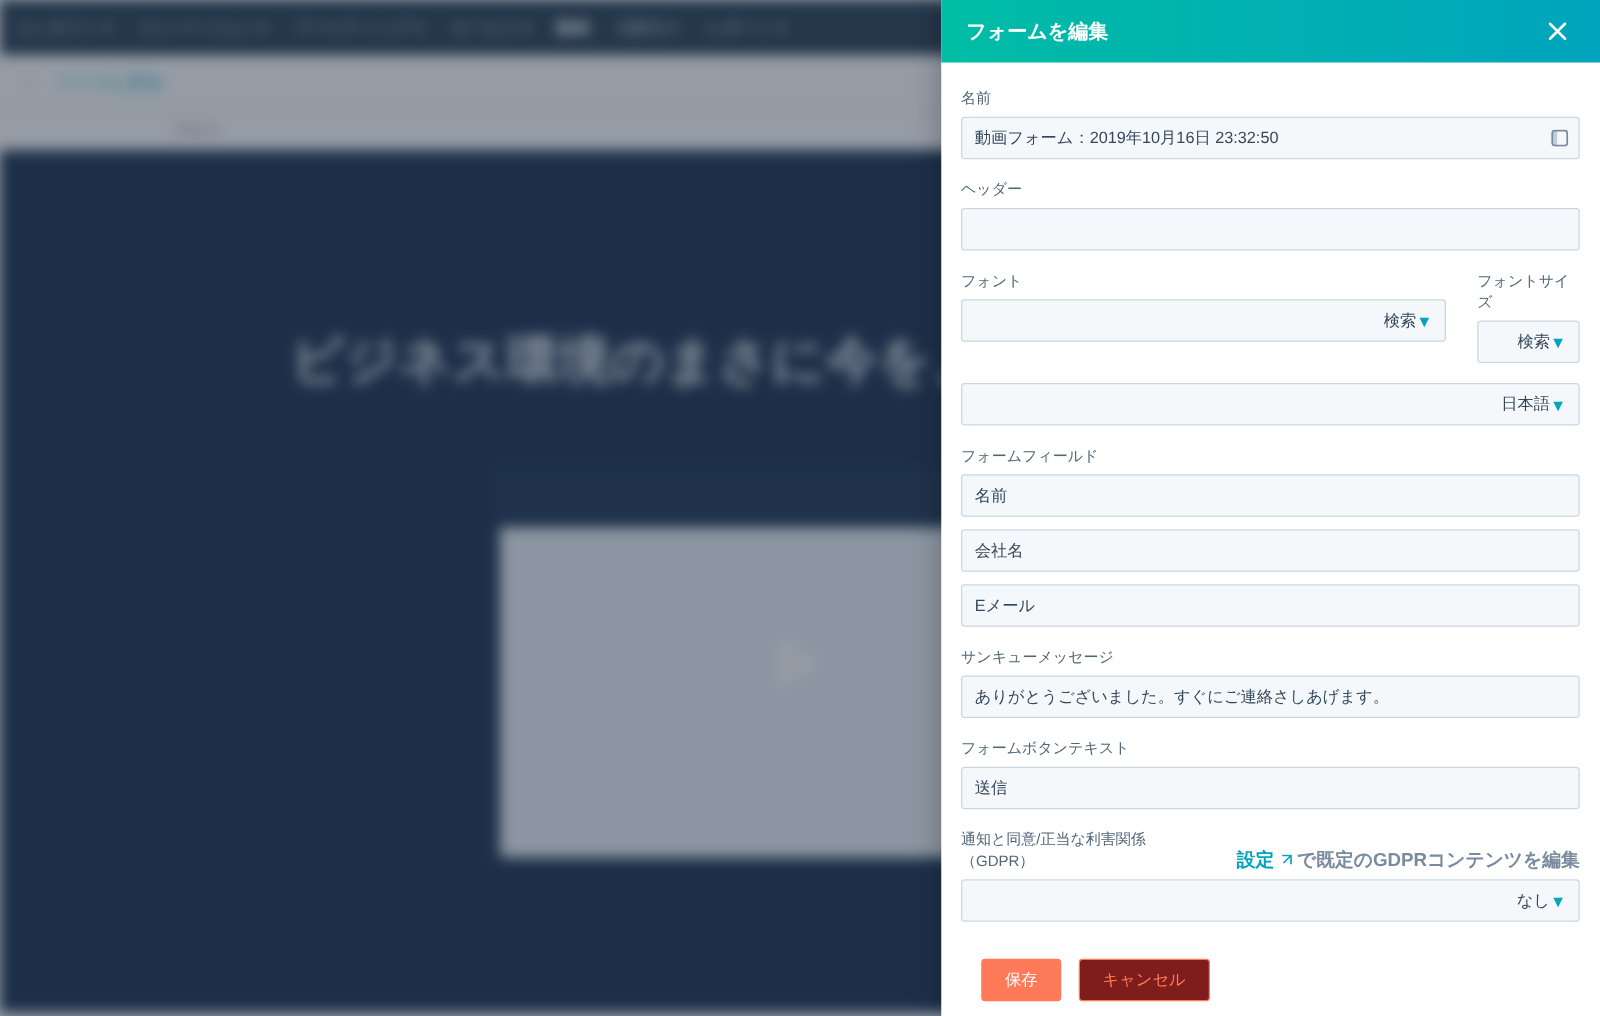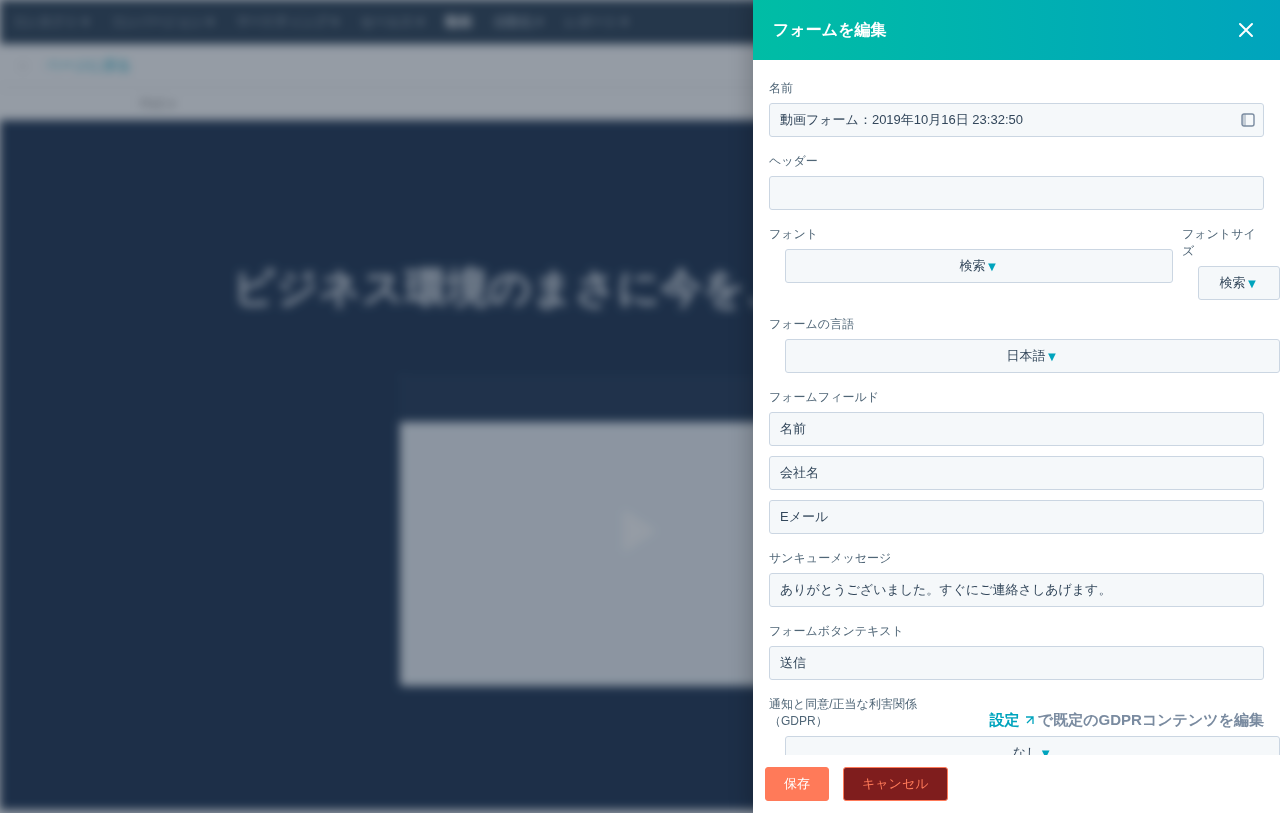--- a/index.html
+++ b/index.html
@@ -18,44 +18,44 @@
   .bg-hero { background:#253a57; height:690px; padding:140px 140px 0; color:#fff; }
   .bg-hero h1{ font-size:42px; text-align:center; font-weight:600; color:#e8edf2;}
   .bg-hero .video{ margin:60px auto 0; width:480px; height:310px; background:#eef3f8; border-radius:4px; position:relative;}
   .bg-hero .video .bar{height:46px;background:#2a3f5c;border-radius:4px 4px 0 0;}
   .bg-hero .video .play{position:absolute;left:50%;top:50%;transform:translate(-50%,-50%);width:0;height:0;border-left:34px solid #fff;border-top:22px solid transparent;border-bottom:22px solid transparent;}
 
   .overlay { position:absolute; inset:0; background:rgba(20,35,55,0.45); }
 
   
   .panel { position:absolute; top:0; right:0; width:527px; height:813px; background:#fff; display:flex; flex-direction:column; box-shadow:-4px 0 20px rgba(0,0,0,0.2);}
-  .panel-header { height:60px; background:linear-gradient(90deg,#00bda5,#00a4bd); display:flex; align-items:center; padding:0 20px; }
+  .panel-header { height:50px; background:linear-gradient(90deg,#00bda5,#00a4bd); display:flex; align-items:center; padding:0 20px; }
   .panel-header h2{ color:#fff; font-size:16px; font-weight:600; flex:1; }
   .panel-header .close{ color:#fff; font-size:20px; cursor:pointer; width:22px; text-align:center; }
 
   .panel-body { flex:1; overflow:auto; padding:20px 16px 8px 16px; }
   .field { margin-bottom:16px; }
   .label { font-size:12px; color:#506677; margin-bottom:6px; display:block; }
   .row { display:flex; gap:25px; }
   .row .col-font{ flex:1; }
   .row .col-size{ width:82px; }
 
   .input, .select, .chip { width:100%; height:34px; border:1px solid #cbd6e2; background:#f5f8fa; border-radius:3px; padding:0 10px; font-size:13px; color:#33475b; display:flex; align-items:center; }
   .input { position:relative;text-align:right; }
   .input .end-icon{ position:absolute; right:8px; top:50%; transform:translateY(-50%); color:#7a8ba0; }
-  .select { justify-content:center; cursor:pointer;margin-left:16px; }
+  .select { justify-content:flex-end; cursor:pointer; }
   .select .caret{ color:#00a4bd; }
   .chip { margin-bottom:10px; }
 
   .gdpr-row{ display:flex; align-items:flex-end;gap:24px; }
   .gdpr-row .label{ flex:1; margin-bottom:6px;}
   .gdpr-row .hint{ font-size:15px; color:#7a8ba0; margin-bottom:6px;font-weight:bold;}
   .gdpr-row .hint a{ color:#00a4bd; text-decoration:none; }
 
-  .panel-footer{ height:58px; border-top:0; padding:12px 12px; display:flex; gap:14px; align-items:center; }
+  .panel-footer{ height:58px; border-top:0; padding:12px 32px; display:flex; gap:14px; align-items:center; }
   .btn{ height:34px; padding:0 18px; border-radius:3px; font-size:13px; cursor:pointer; display:inline-flex; align-items:center; }
   .btn-primary{ background:#ff7a59; color:#fff; border:1px solid #ff7a59; }
   .btn-secondary{ background:#7f1d1d; color:#ff7a59; border:1px solid #ff7a59; }
 
   svg{display:block;}
 </style>
 </head>
 <body>
 
 <div class="bg">
@@ -150,21 +150,20 @@
       <div class="col-size">
         <span class="label">フォントサイズ</span>
         <div class="select">
           <span>検索</span>
           <span class="caret">▼</span>
         </div>
       </div>
     </div>
 
     <div class="field">
-      <span class="label">フォームの言語</span>
       <div class="select">
         <span>日本語</span>
         <span class="caret">▼</span>
       </div>
     </div>
 
     <div class="field">
       <span class="label">フォームフィールド</span>
       <div class="chip">
           <span>名前</span>

